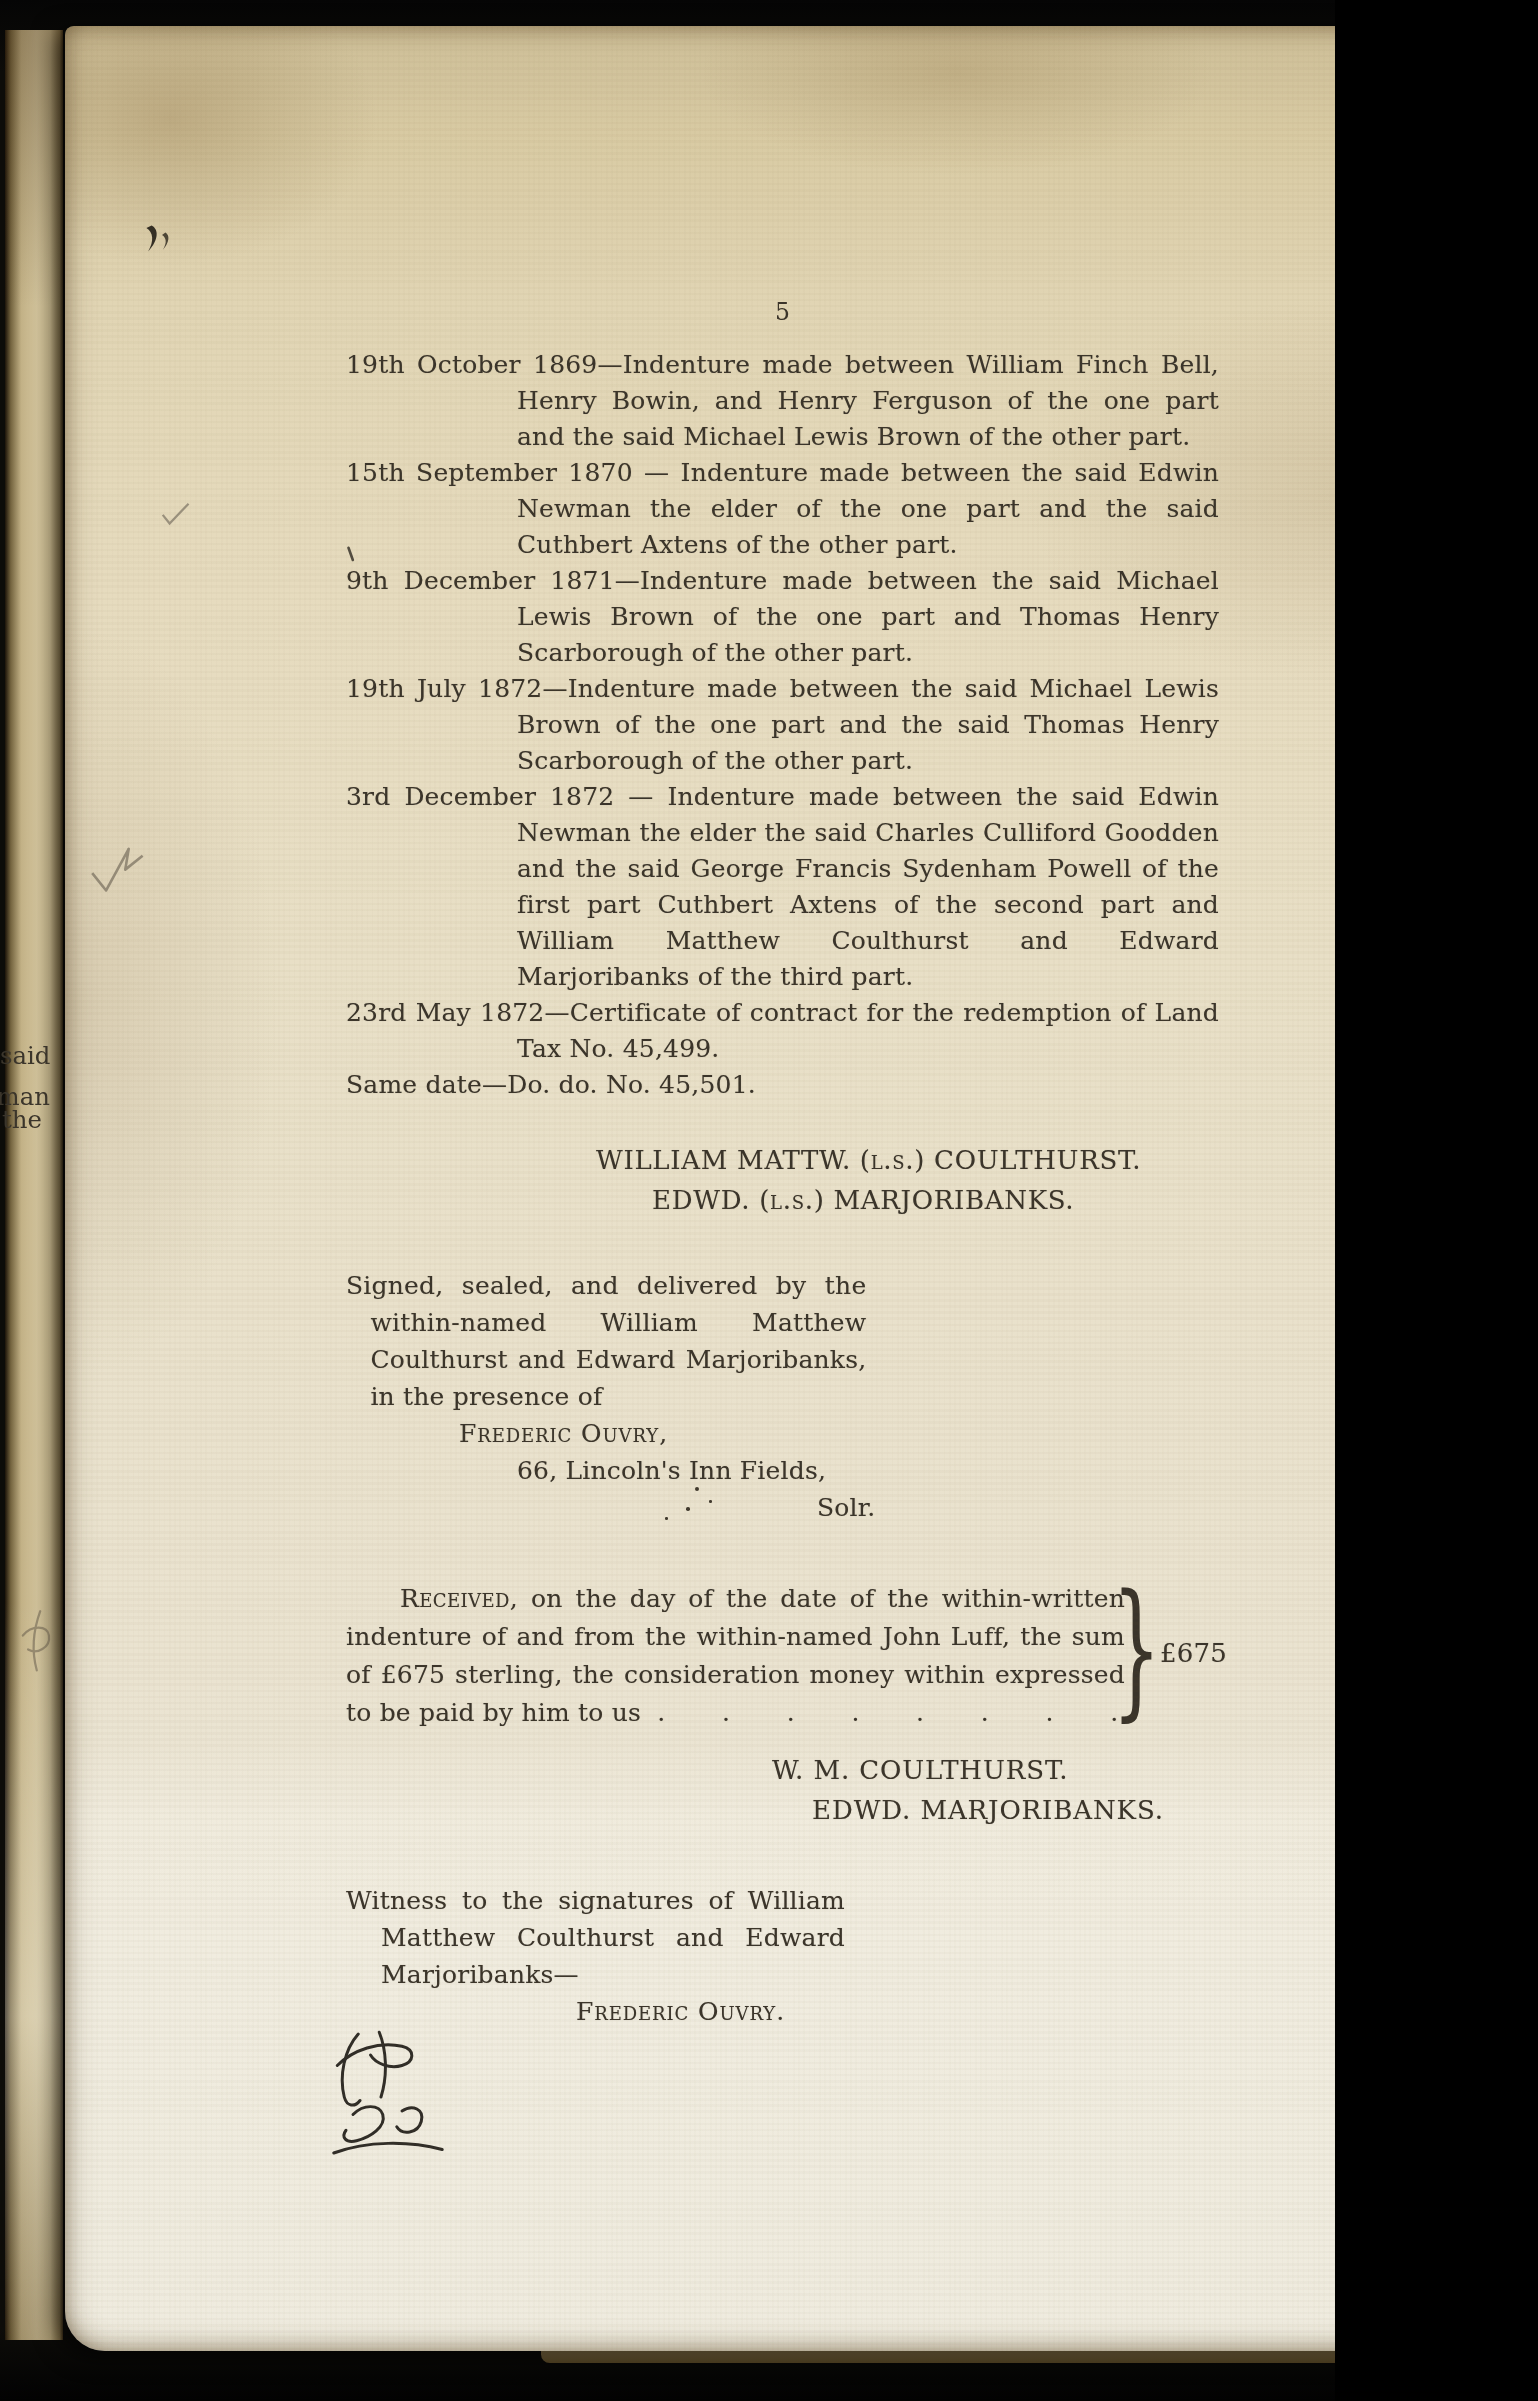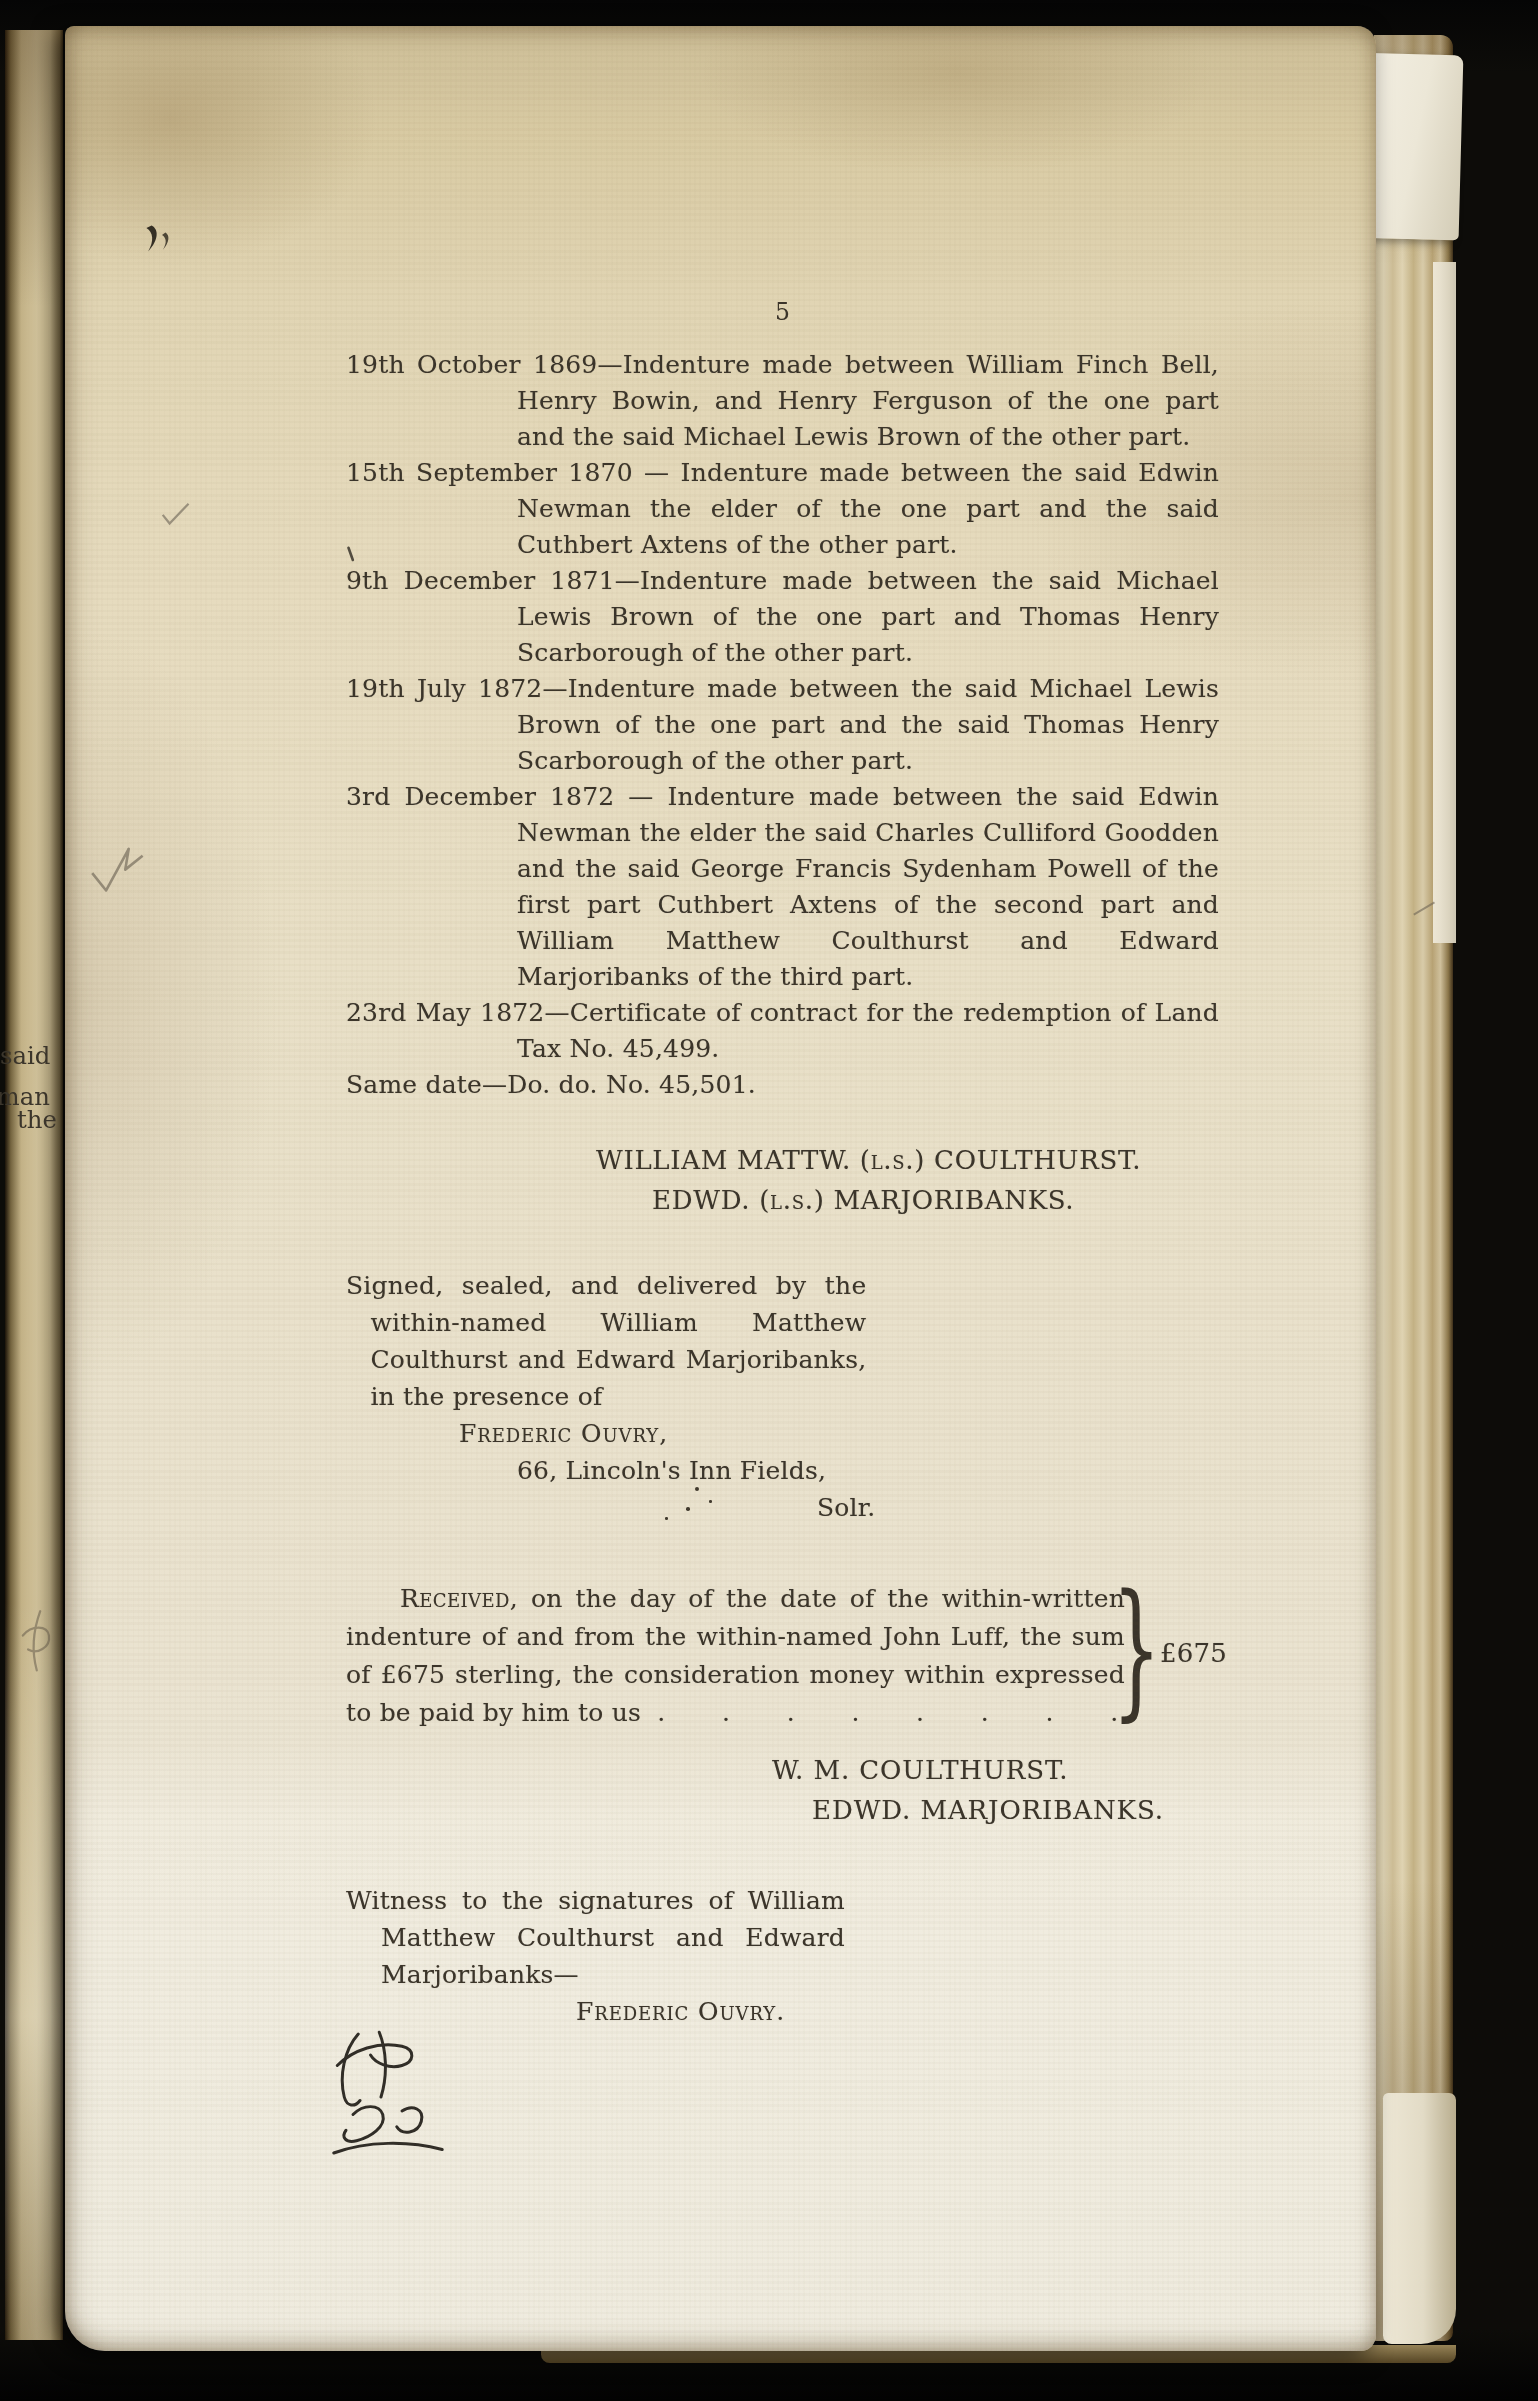--- a/index.html
+++ b/index.html
@@ -1,16 +1,16 @@
 <!DOCTYPE html>
 <html style="font-size:14px"><head>
 <meta charset="utf-8">
 <style>
   html,body{margin:0;padding:0;background:#000;}
-  .stage{position:relative;width:1538px;height:2401px;overflow:hidden;
+  .stage{position:relative;width:1335px;height:2401px;overflow:hidden;
     background:linear-gradient(180deg,#050505 0%,#0d0c09 3%,#0d0c09 97%,#020202 100%);
     font-family:"DejaVu Serif","Liberation Serif",serif;color:#3a342a;}
 
   
   .prev-strip{position:absolute;left:5.2px;top:30px;width:58px;height:2310px;
     background:
       linear-gradient(180deg, rgba(60,40,15,.35) 0%, rgba(60,40,15,0) 12%, rgba(0,0,0,0) 68%, rgba(255,255,245,.28) 86%, rgba(60,45,20,.25) 100%),
       linear-gradient(90deg,#1d1409 0%,#74643f 10%,#c2b186 28%,#d3c49c 55%,#c9b98e 78%,#8d7b52 94%,#3a2d17 100%);}
   .fragment{position:absolute;font-size:24.4px;color:#3b352b;z-index:3;}
 
@@ -84,21 +84,21 @@
   .speck{position:absolute;border-radius:50%;background:#413a2e;z-index:4;}
 </style>
 </head>
 <body>
 
 <div class="stage">
 
   <div class="prev-strip"></div>
   <span class="fragment" style="left:0;top:1041px">said</span>
   <span class="fragment" style="left:-3.5px;top:1082px">man</span>
-  <span class="fragment" style="left:17px;top:1105px">the</span>
+  <span class="fragment" style="left:2px;top:1105px">the</span>
 
   <div class="right-stack"></div>
   <div class="white-sheet-top"></div>
   <div class="white-strip-right"></div>
   <div class="white-curl-bottom"></div>
   <div class="bottom-sliver"></div>
 
   <div class="page">
 
     <div class="pagenum">5</div>

